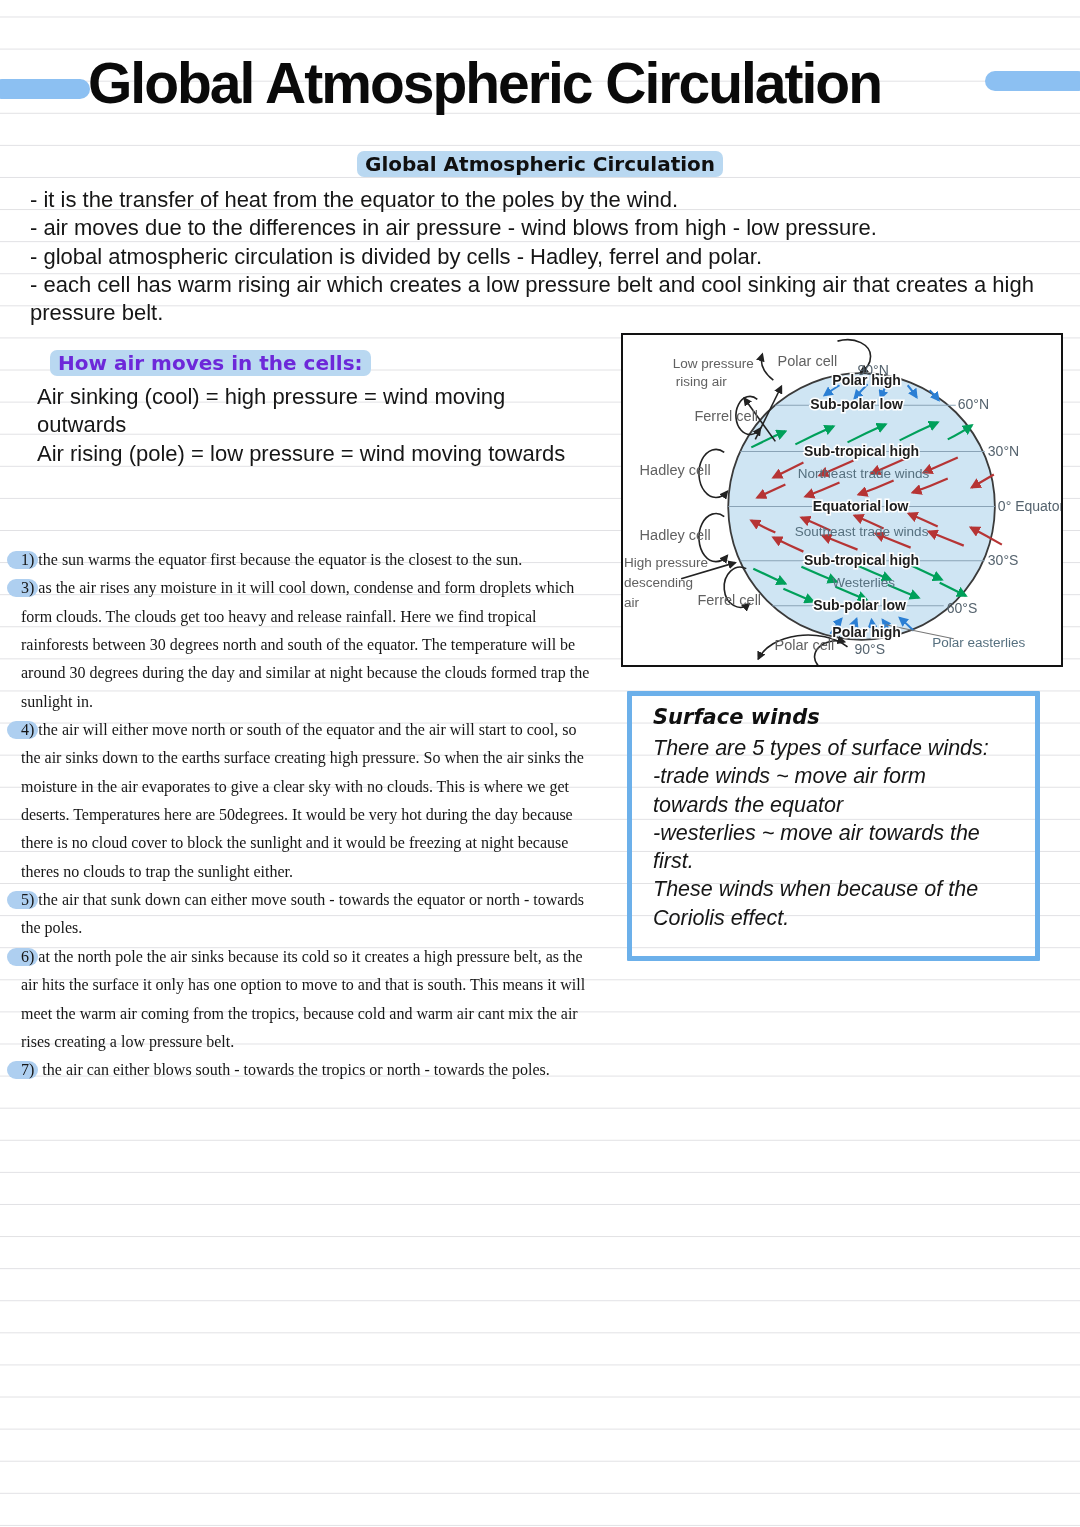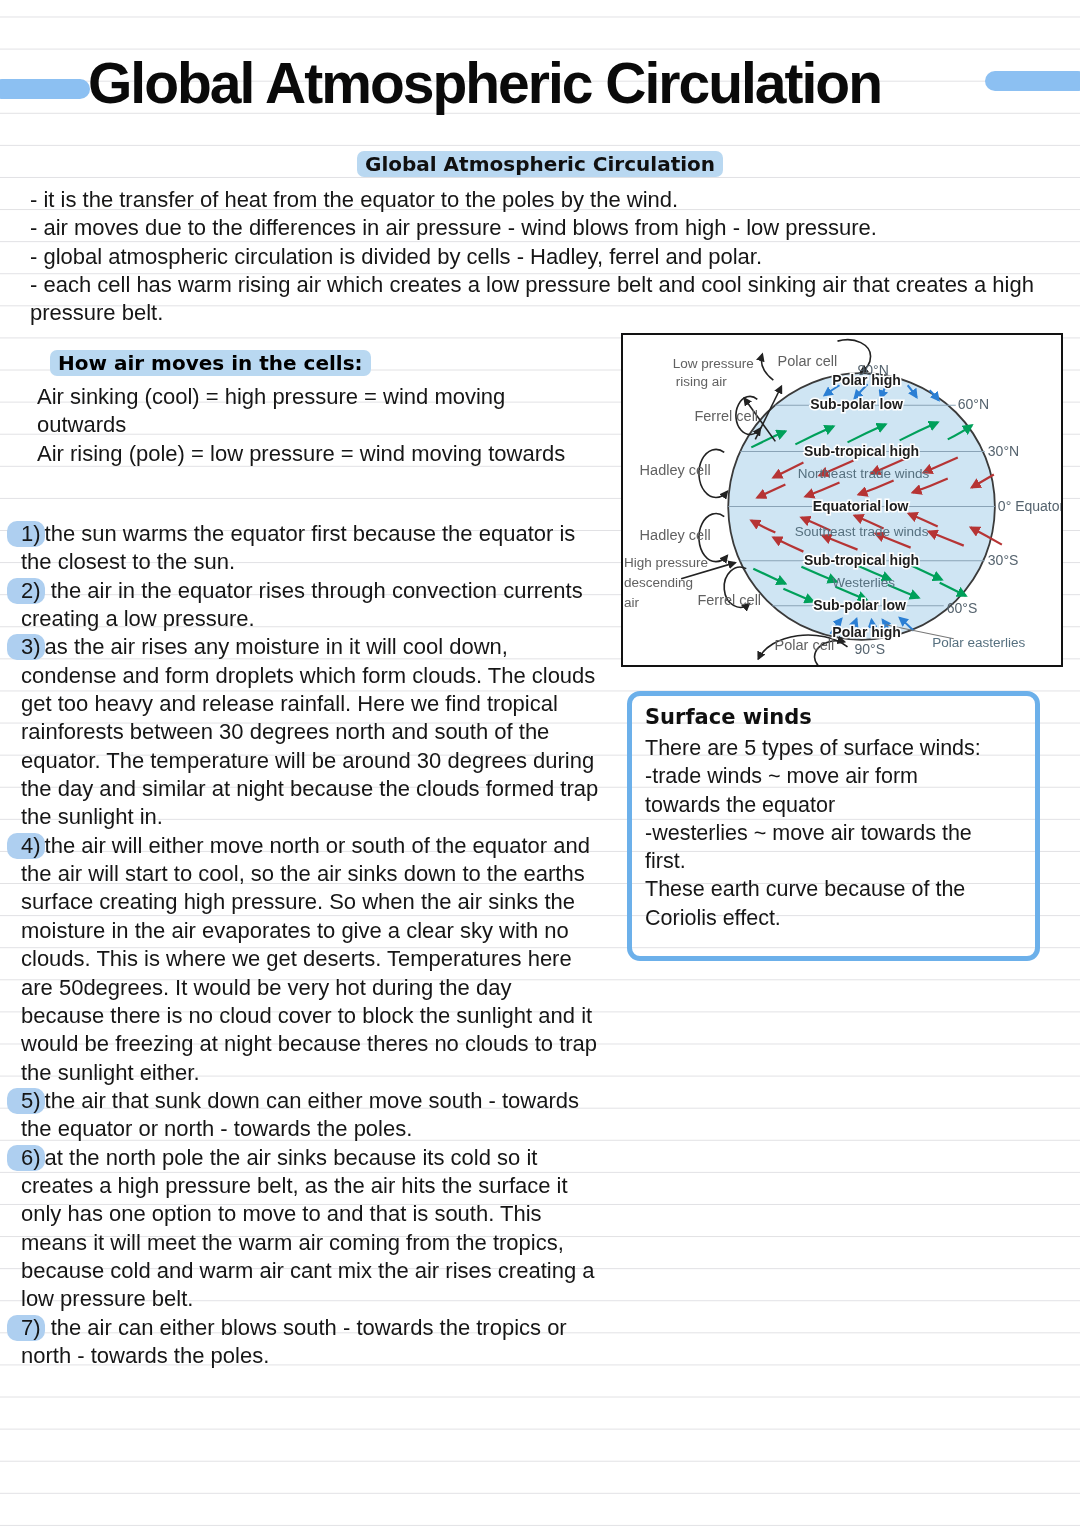--- a/index.html
+++ b/index.html
@@ -21,23 +21,23 @@
   .pill { position:absolute; height:20px; border-radius:11px; background:var(--highlight-blue,#8cc0f2); }
   .pill-left  { left:-8px;  top:73px; width:98px; }
   .pill-right { left:985px; top:65px; width:103px; }
 
   .subtitle-row { position:absolute; left:0; top:146px; width:1080px; text-align:center; }
   .hl { background:var(--subtitle-highlight,#b9d8f1); border-radius:7px; padding:1px 8px; box-decoration-break:clone; }
   .marker-font { font-family:"DejaVu Sans", sans-serif; font-weight:bold; }
   .subtitle-text { font-size:20px; color:#101010; }
 
   .intro { position:absolute; left:30px; top:180px; width:1055px; font-size:22px; line-height:28.3px; }
-  .cells-heading { position:absolute; left:50px; top:345px; font-size:20px; color:#000000; }
+  .cells-heading { position:absolute; left:50px; top:345px; font-size:20px; color:#6d28d9; }
   .cells-lines { position:absolute; left:37px; top:377px; width:545px; font-size:22px; line-height:28.3px; }
-  .points { position:absolute; left:21px; top:514px; width:578px; font-size:22px; line-height:28.35px; }
+  .points { position:absolute; left:21px; top:540px; width:578px; font-size:16px; line-height:28.35px;font-family:Liberation Serif, serif; }
   .point { margin:0; }
   .num-hl { background:var(--num-highlight,#aecff0); border-radius:10px; padding:0 4px 1px 14px; margin-left:-14px; }
 
   .diagram {
     position:absolute; left:621px; top:327px; width:442px; height:334px;
     background:#ffffff; border:2.5px solid #121212; box-sizing:border-box;
   }
   .diagram svg { display:block; width:100%; height:100%; }
   .diagram text { font-family:"Liberation Sans", sans-serif; }
   .lbl-belt { font-size:14px; font-weight:bold; fill:#1d1d1d; paint-order:stroke; stroke:#ffffff; stroke-width:3px; }
@@ -48,22 +48,22 @@
   .latline { stroke:#8aa3b6; stroke-width:1; }
   .globe { fill:var(--diagram-sea,#cfe5f3); stroke:#3a3a3a; stroke-width:1.8; }
   .cellArrow { fill:none; stroke:#222; stroke-width:1.6; }
   .wGreen { fill:none; stroke:var(--arrow-green,#00a05a); stroke-width:2.2; }
   .wRed   { fill:none; stroke:var(--arrow-red,#b63434);  stroke-width:2.2; }
   .wBlue  { fill:none; stroke:var(--arrow-blue,#2b7fd4); stroke-width:2; }
   .leader { fill:none; stroke:#777; stroke-width:1; }
 
   .surface-box {
     position:absolute; left:627px; top:685px; width:413px; height:270px;
-    border:5px solid var(--box-border,#6cb0ea); border-radius:13px; box-sizing:border-box;
-    padding:9px 8px 0 13px; background:transparent;
+    border:5px solid var(--box-border,#6cb0ea); border-radius:1px; box-sizing:border-box;
+    padding:9px 8px 0 21px; background:transparent;font-style:italic;
   }
   .box-title { font-size:21px; margin-bottom:5px; color:#101010; }
   .box-line { font-size:21.5px; line-height:28.3px; }
 </style>
 </head>
 <body>
 
 <div class="page">
 
   <span class="pill pill-left"></span>
@@ -84,21 +84,20 @@
   <div class="cells-heading">
     <span class="hl marker-font">How air moves in the cells:</span>
   </div>
   <div class="cells-lines" id="cells-lines">
       <div>Air sinking (cool) = high pressure = wind moving outwards</div>
       <div>Air rising (pole) = low pressure = wind moving towards</div>
     </div>
 
   <div class="points" id="points">
       <div class="point"><span class="num-hl">1)</span><span>the sun warms the equator first because the equator is the closest to the sun.</span></div>
-      <div class="point"><span class="num-hl">2)</span><span> the air in the equator rises through convection currents creating a low pressure.</span></div>
       <div class="point"><span class="num-hl">3)</span><span>as the air rises any moisture in it will cool down, condense and form droplets which form clouds. The clouds get too heavy and release rainfall. Here we find tropical rainforests between 30 degrees north and south of the equator. The temperature will be around 30 degrees during the day and similar at night because the clouds formed trap the sunlight in.</span></div>
       <div class="point"><span class="num-hl">4)</span><span>the air will either move north or south of the equator and the air will start to cool, so the air sinks down to the earths surface creating high pressure. So when the air sinks the moisture in the air evaporates to give a clear sky with no clouds. This is where we get deserts. Temperatures here are 50degrees. It would be very hot during the day because there is no cloud cover to block the sunlight and it would be freezing at night because theres no clouds to trap the sunlight either.</span></div>
       <div class="point"><span class="num-hl">5)</span><span>the air that sunk down can either move south - towards the equator or north - towards the poles.</span></div>
       <div class="point"><span class="num-hl">6)</span><span>at the north pole the air sinks because its cold so it creates a high pressure belt, as the air hits the surface it only has one option to move to and that is south. This means it will meet the warm air coming from the tropics, because cold and warm air cant mix the air rises creating a low pressure belt.</span></div>
       <div class="point"><span class="num-hl">7)</span><span> the air can either blows south - towards the tropics or north - towards the poles.</span></div>
     </div>
 
   <div class="diagram">
     <svg viewBox="0 0 437 329">
       <defs>
@@ -235,18 +234,18 @@
   </div>
 
   <div class="surface-box">
     <div class="box-title marker-font">Surface winds</div>
     <div id="box-lines">
         <div class="box-line">There are 5 types of surface winds:</div>
         <div class="box-line">-trade winds ~ move air form</div>
         <div class="box-line">towards the equator</div>
         <div class="box-line">-westerlies ~ move air towards the</div>
         <div class="box-line">first.</div>
-        <div class="box-line">These earth curve because of the</div>
+        <div class="box-line">These winds when because of the</div>
         <div class="box-line">Coriolis effect.</div>
       </div>
   </div>
 
 </div>
 
 </body></html>

